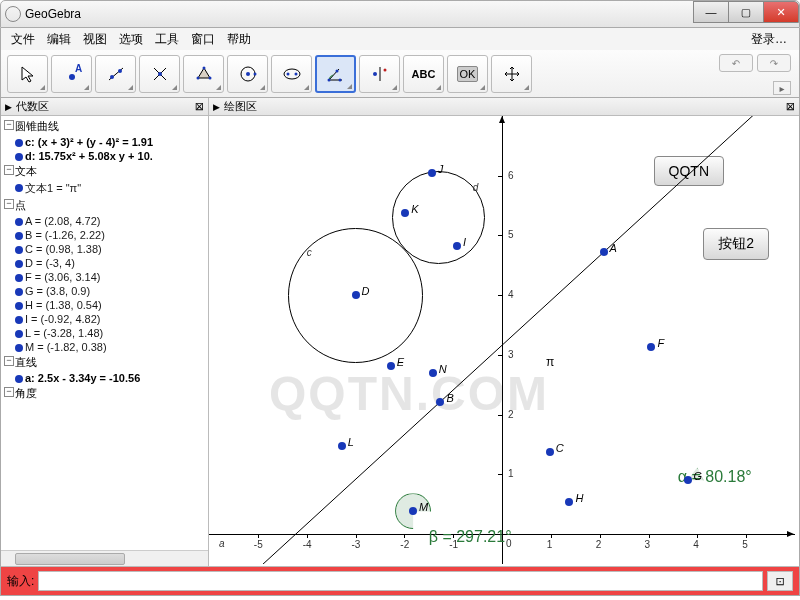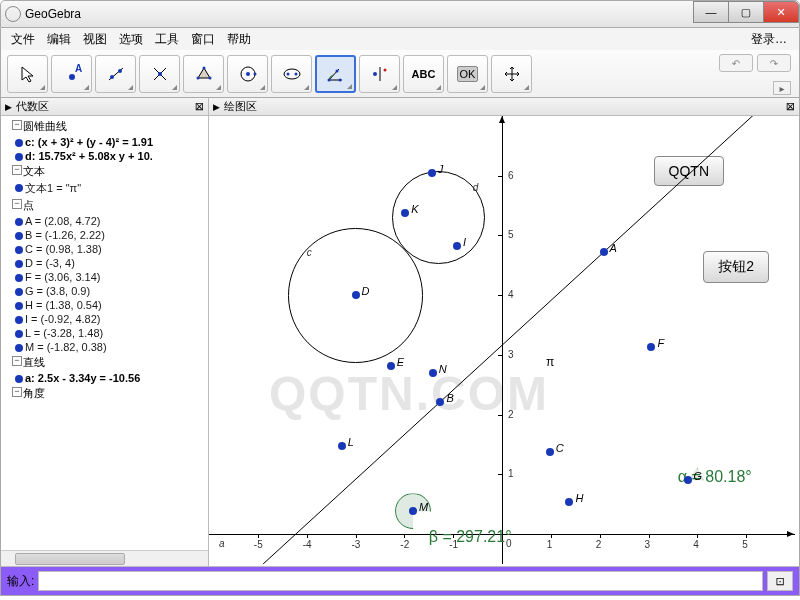--- a/index.html
+++ b/index.html
@@ -28,21 +28,21 @@
 
 
 .main { display: flex; height: 468px; border-left: 1px solid #aaa; border-right: 1px solid #aaa; }
 
 
 .algebra { width: 208px; border-right: 1px solid #bbb; display: flex; flex-direction: column; font-size: 11px; }
 .panel-head { height: 18px; background: linear-gradient(#f4f4f4,#e4e4e4); border-bottom: 1px solid #bbb; display: flex; align-items: center; padding: 0 4px; font-size: 11px; }
 .panel-head .tri { margin-right: 4px; font-size: 9px; }
 .panel-head .x { margin-left: auto; }
 .algebra-list { flex: 1; overflow: hidden; padding: 2px 0; }
-.cat { padding: 1px 4px 1px 14px; position: relative; margin-left: 8px; }
+.cat { padding: 1px 4px 1px 14px; position: relative; }
 .cat::before { content: "−"; position: absolute; left: 3px; top: 2px; width: 8px; height: 8px; border: 1px solid #888; font-size: 9px; line-height: 7px; text-align: center; color: #444; }
 .item { padding: 1px 4px 1px 24px; color: #1a1a1a; white-space: nowrap; position: relative; cursor: default; }
 .item .dot { width: 8px; height: 8px; background: #1838b8; border-radius: 50%; position: absolute; left: 14px; top: 4px; }
 .item.bold { font-weight: bold; color: #000; }
 .scroll-h { height: 16px; border-top: 1px solid #ccc; background: #f0f0f0; position: relative; }
 .scroll-h .thumb { position: absolute; left: 14px; top: 2px; width: 110px; height: 12px; background: linear-gradient(#ddd,#ccc); border: 1px solid #aaa; border-radius: 2px; }
 
 
 .graphics { flex: 1; display: flex; flex-direction: column; position: relative; }
 .plot { flex: 1; position: relative; background: #fff; overflow: hidden; }
@@ -51,21 +51,21 @@
 .pt { position: absolute; width: 8px; height: 8px; background: #1838b8; border-radius: 50%; transform: translate(-50%,-50%); }
 .pt .lbl { position: absolute; left: 10px; top: -6px; font-size: 11px; color: #000; font-style: italic; }
 .circle-c { position: absolute; border: 1px solid #000; border-radius: 50%; }
 .watermark { position: absolute; font-size: 48px; font-weight: bold; color: rgba(180,180,180,0.35); pointer-events: none; letter-spacing: 2px; }
 .qq-btn { position: absolute; padding: 6px 14px; background: linear-gradient(#fcfcfc,#d8d8d8); border: 1px solid #888; border-radius: 4px; font-size: 14px; cursor: pointer; }
 .angle-text { position: absolute; font-size: 16px; color: #2a7a3a; }
 .arc { position: absolute; border: 1px solid #2a7a3a; border-radius: 50%; background: rgba(42,122,58,0.15); }
 .pi-sym { position: absolute; font-size: 12px; }
 
 
-.inputbar { height: 30px; border: 1px solid #aaa; border-top: 1px solid #bbb; display: flex; align-items: center; padding: 12px 6px; font-size: 12px; gap: 4px; background: #8b5cf6; }
+.inputbar { height: 30px; border: 1px solid #aaa; border-top: 1px solid #bbb; display: flex; align-items: center; padding: 12px 6px; font-size: 12px; gap: 4px; background: #ef4444; }
 .inputbar input { flex: 1; height: 20px; border: 1px solid #bbb; padding: 0 4px; font-size: 12px; }
 .inputbar .sym-btn { width: 26px; height: 20px; border: 1px solid #bbb; background: #f0f0f0; display:flex;align-items:center;justify-content:center; font-size: 11px; }
 
 svg { display: block; }
 </style>
 </head>
 <body>
 
 <div class="titlebar">
   <span class="icon"></span>
@@ -218,21 +218,21 @@
 
   <div class="graphics">
     <div class="panel-head">
       <span class="tri">▶</span>
       <span>绘图区</span>
       <span class="x">⊠</span>
     </div>
     <div class="plot" id="plot">
       <div class="watermark" style="left:60px;top:250px">QQTN.COM</div>
       <div class="qq-btn" style="right:75px;top:40px">QQTN</div>
-      <div class="qq-btn" style="right:30px;top:135px">按钮2</div>
+      <div class="qq-btn" style="right:30px;top:112px">按钮2</div>
     <div class="axis-line" style="left: 0px; top: 418.133px; width: 586px; height: 1px;"></div>
         <div class="axis-line" style="left: 293px; top: 0px; width: 1px; height: 448px;"></div>
         <div style="position: absolute; left: 578px; top: 415.133px; width: 0px; height: 0px; border-left: 7px solid rgb(0, 0, 0); border-top: 3px solid transparent; border-bottom: 3px solid transparent;"></div>
         <div style="position: absolute; left: 290px; top: 0px; width: 0px; height: 0px; border-bottom: 7px solid rgb(0, 0, 0); border-left: 3px solid transparent; border-right: 3px solid transparent;"></div>
         <div class="axis-line" style="left: 48.8333px; top: 418.133px; width: 1px; height: 4px;"></div>
         <div class="tick-label" style="left: 44.8333px; top: 423.133px;">-5</div>
         <div class="axis-line" style="left: 97.6667px; top: 418.133px; width: 1px; height: 4px;"></div>
         <div class="tick-label" style="left: 93.6667px; top: 423.133px;">-4</div>
         <div class="axis-line" style="left: 146.5px; top: 418.133px; width: 1px; height: 4px;"></div>
         <div class="tick-label" style="left: 142.5px; top: 423.133px;">-3</div>

